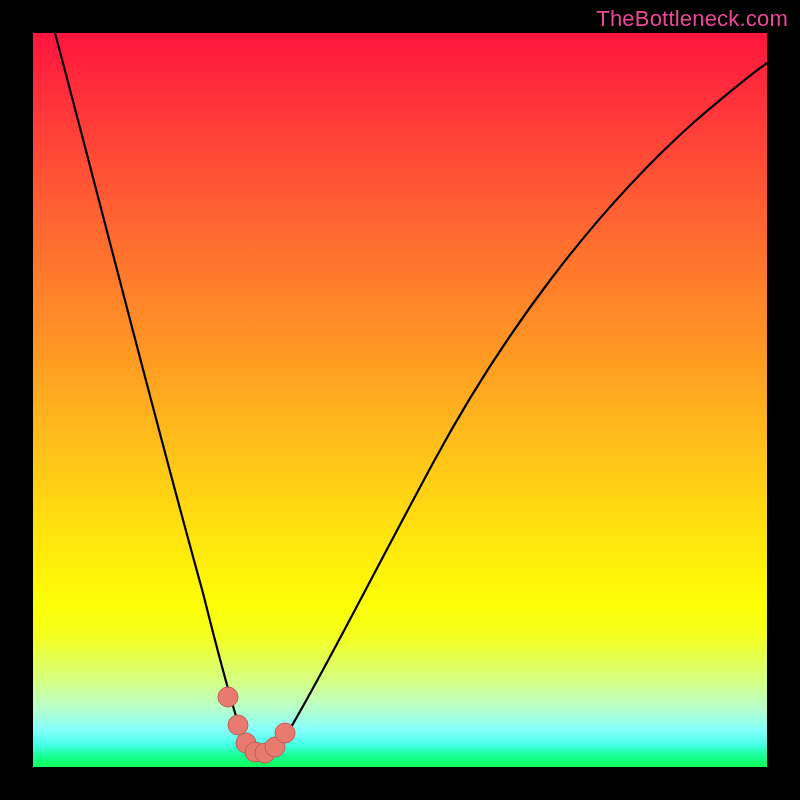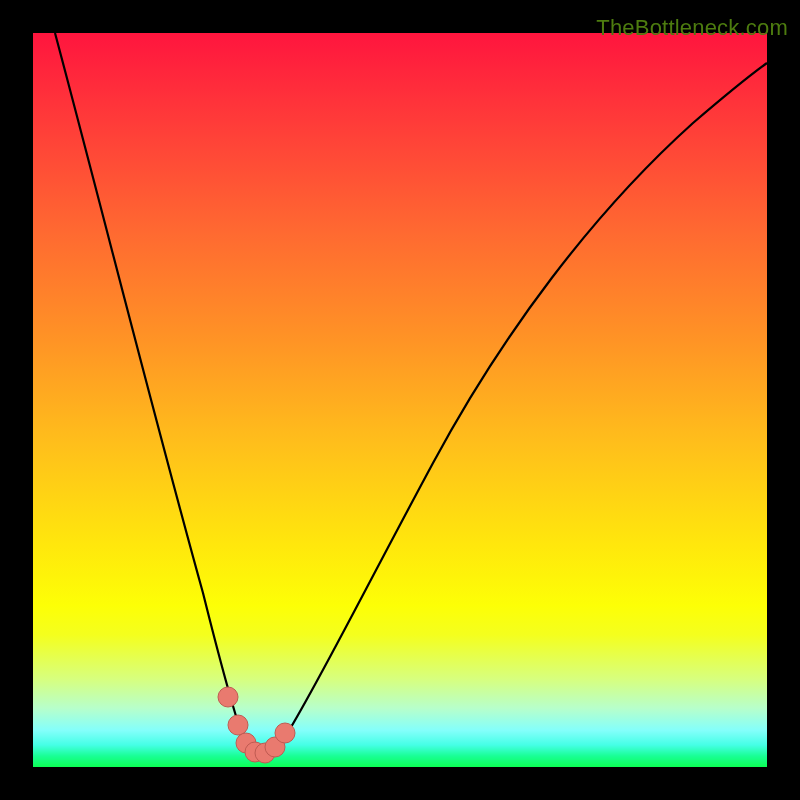--- a/index.html
+++ b/index.html
@@ -46,23 +46,23 @@
   svg.curve {
     position: absolute;
     left: 33px;
     top: 33px;
     width: 734px;
     height: 734px;
     overflow: visible;
   }
   .watermark {
     position: absolute;
-    top: 15px;
+    top: 6px;
     right: 12px;
-    color: #4d7c0f;
+    color: #ec4899;
     font-size: 22px;
     letter-spacing: 0.2px;
     font-weight: 400;
   }
 </style>
 </head>
 <body>
 
 <div class="frame">
   <div class="plot"></div>

